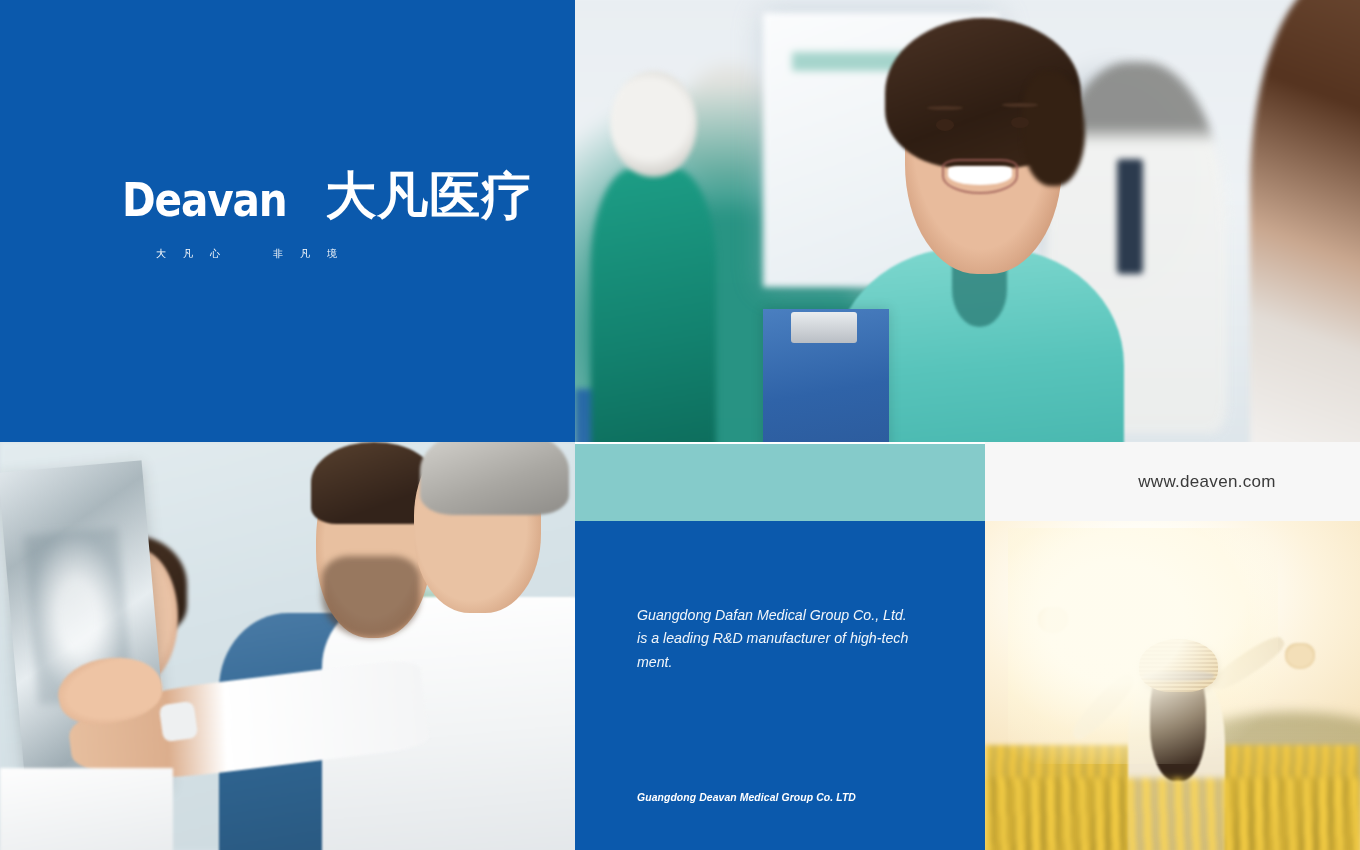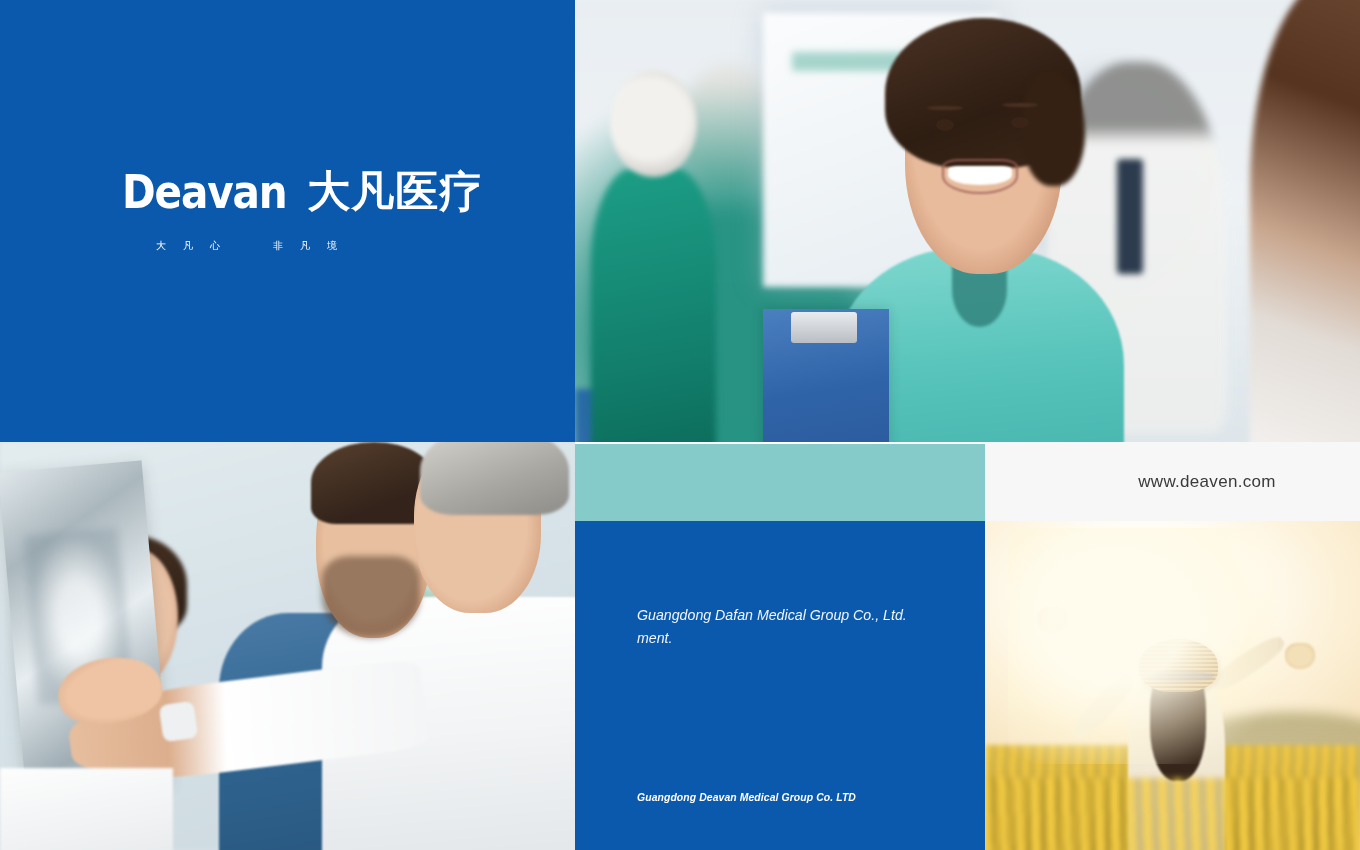--- a/index.html
+++ b/index.html
@@ -8,29 +8,29 @@
     font-family:"Liberation Sans","DejaVu Sans",sans-serif; }
 
   #stage { position:relative; width:1360px; height:850px; background:#ffffff; }
 
   
   .brand-panel {
     position:absolute; left:0; top:0; width:575px; height:442px;
     background:#0b59ac;
   }
   .logo-lockup { position:absolute; left:122px; top:170px; }
-  .logo-row { display:flex; align-items:flex-end; gap:14px; }
+  .logo-row { display:flex; align-items:flex-end; gap:32px; }
   .logo-wordmark {
     font-family:"DejaVu Sans","Liberation Sans",sans-serif;
     font-weight:700; font-size:47px; line-height:0.95; color:#ffffff;
     letter-spacing:-1.2px; font-stretch:condensed;
     transform:scaleX(0.96); transform-origin:left bottom;
   }
   .logo-cjk {
-    font-weight:700; font-size:43px; line-height:1; color:#ffffff;
+    font-weight:700; font-size:51px; line-height:1; color:#ffffff;
     letter-spacing:1px; padding-bottom:2px;
   }
   .logo-tagline {
     margin-top:24px; margin-left:34px;
     font-size:10px; color:#ffffff; letter-spacing:0.5px;
     display:flex; align-items:center;
   }
   .tagline-a, .tagline-b { display:inline-block; letter-spacing:17px; }
   .tagline-gap { display:inline-block; width:36px; }
 
@@ -380,20 +380,21 @@
 
   <div class="teal-band"></div>
 
   <div class="url-panel">
     <span class="url-text">www.deaven.com</span>
   </div>
 
   <div class="copy-panel">
     <div class="copy-body">
       <span>Guangdong Dafan Medical Group Co., Ltd.</span>
+      <span>is a leading R&amp;D manufacturer of high-tech</span>
       <span>ment.</span>
     </div>
     <div class="copy-footer">Guangdong Deavan Medical Group Co. LTD</div>
   </div>
 
   <div class="photo photo-field">
     <div class="layer field-sky"></div>
     <div class="field-hill"></div>
     <div class="field-flowers"></div>
     <div class="field-arm l"></div>

